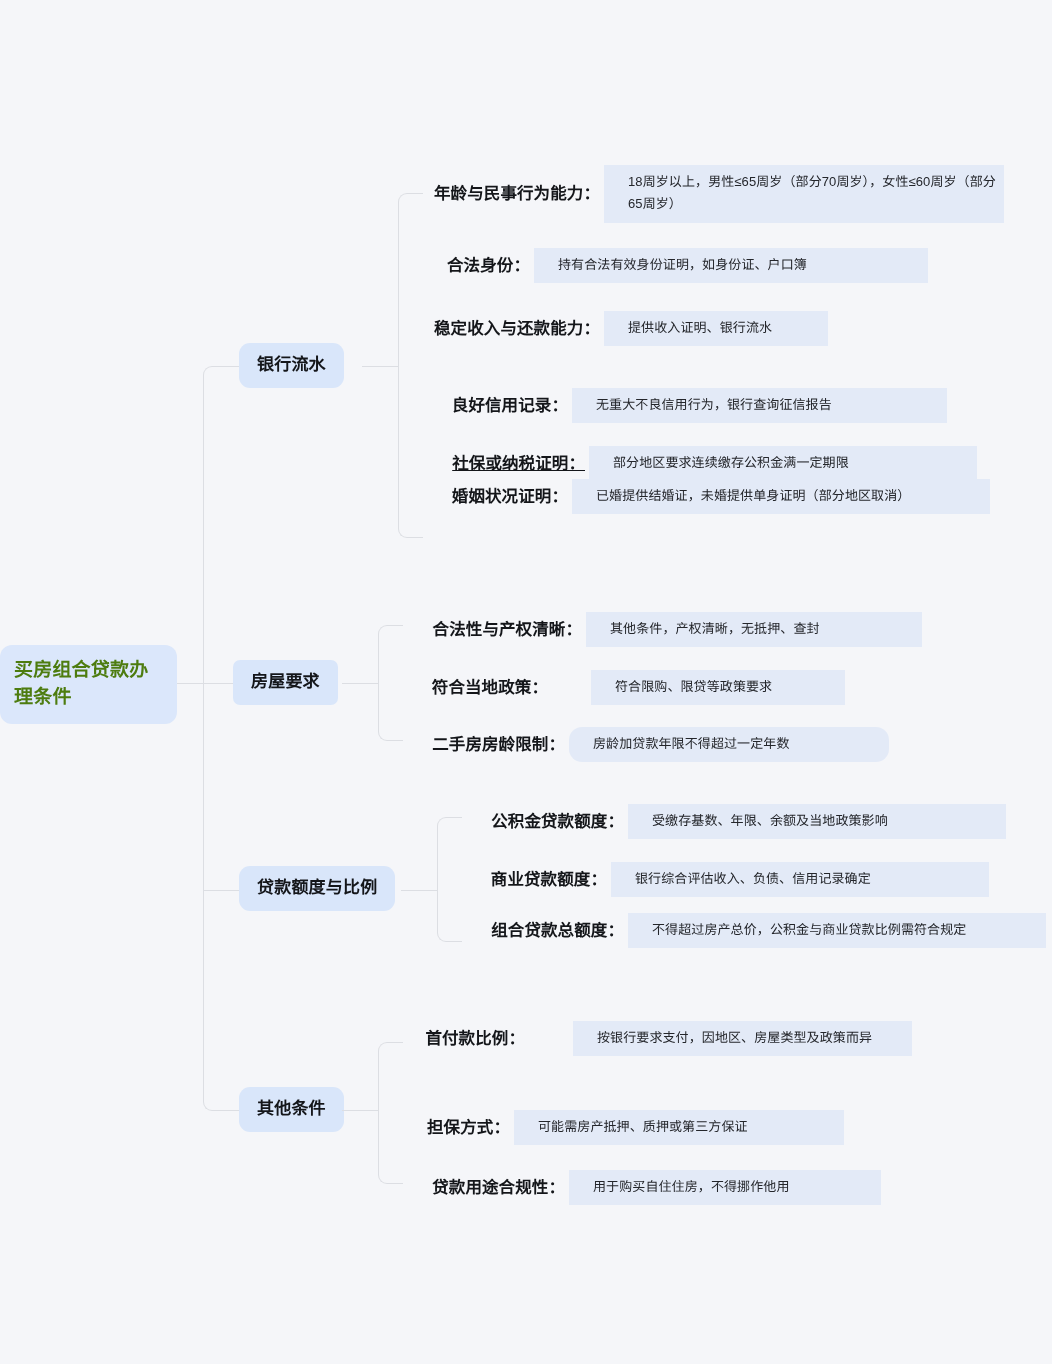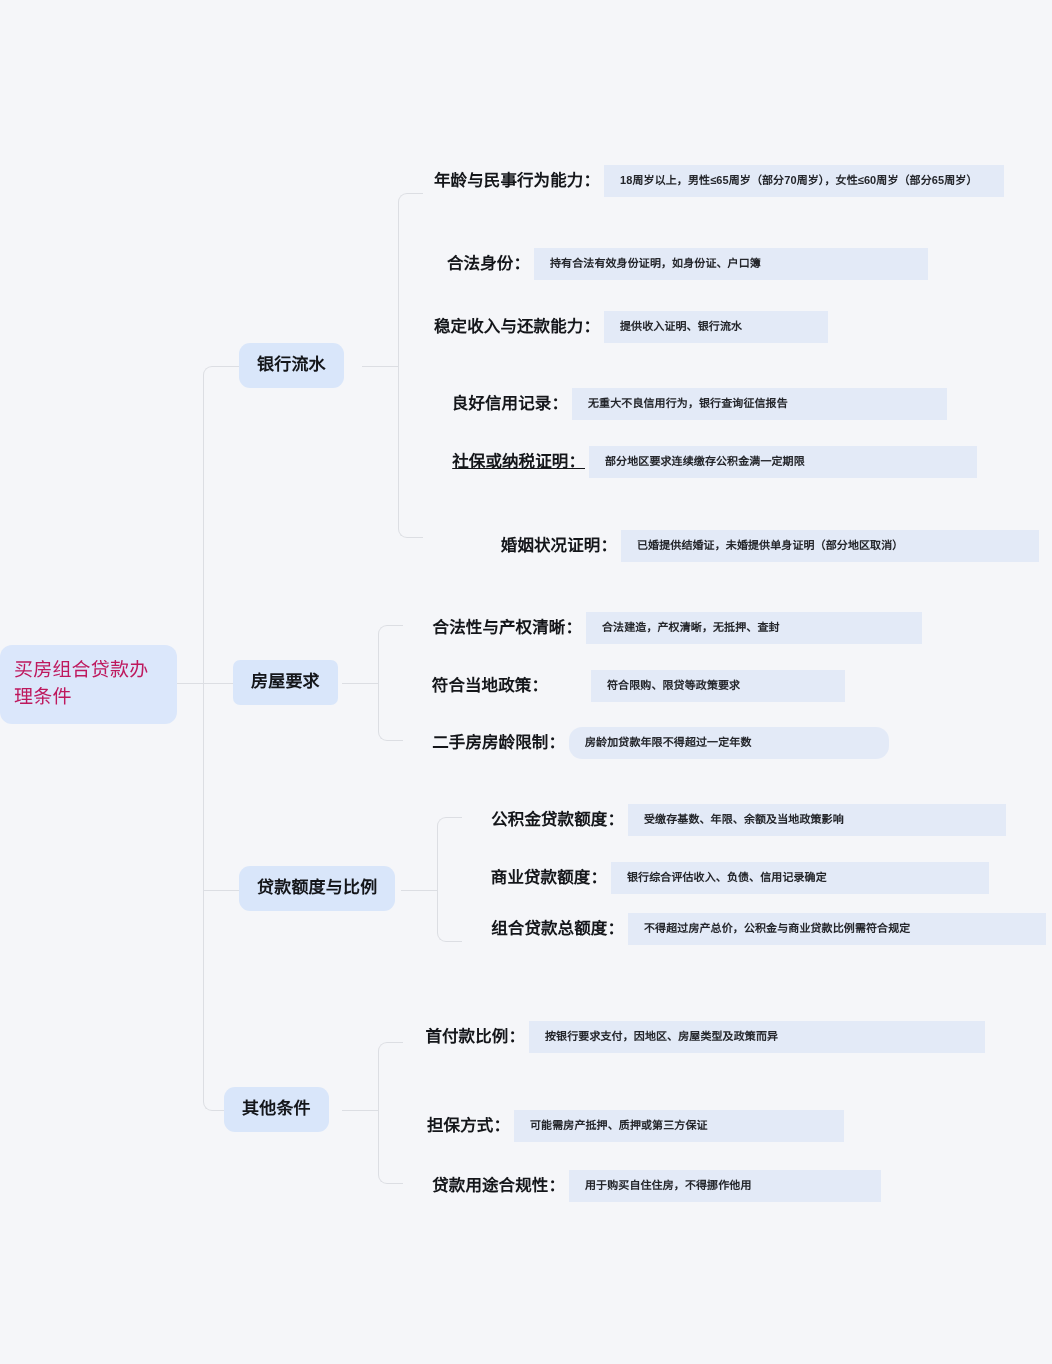--- a/index.html
+++ b/index.html
@@ -27,24 +27,24 @@
   .root-node {
     position: absolute;
     left: 0px;
     top: 645px;
     width: 177px;
     box-sizing: border-box;
     padding: 12px 14px 13px 14px;
     background: #dbe7fb;
     border-radius: 12px;
     font-size: 19px;
-    font-weight: normal;
+    font-weight: bold;
     line-height: 1.42;
     letter-spacing: 0.2px;
-    color: #be185d;
+    color: #4d7c0f;
   }
 
   
   .branch-node {
     position: absolute;
     box-sizing: border-box;
     padding: 11px 18px 12px 18px;
     background: #d9e6fa;
     border-radius: 11px;
     font-size: 17px;
@@ -103,28 +103,28 @@
     font-weight: bold;
     line-height: 1.65;
     text-align: right;
     color: #14161a;
     letter-spacing: 0.1px;
     flex: 0 0 auto;
     box-sizing: border-box;
     padding-right: 4px;
   }
   .leaf-value {
-    font-size: 11px;
-    font-weight: bold;
+    font-size: 13px;
+    font-weight: normal;
     line-height: 1.72;
     color: #24262b;
     background: #e3eaf7;
     letter-spacing: 0.1px;
     box-sizing: border-box;
-    padding: 6px 8px 7px 16px;
+    padding: 6px 8px 7px 24px;
     flex: 0 0 auto;
   }
 </style>
 </head>
 <body>
 
 <div id="mindmap">
 
   <div class="root-node">买房组合贷款办理条件</div>
 
@@ -163,36 +163,36 @@
   <div class="leaf" style="left:424px; top:388px; width:615px;">
     <div class="leaf-label" style="width:148px;">良好信用记录：</div>
     <div class="leaf-value" style="width:375px;">无重大不良信用行为，银行查询征信报告</div>
   </div>
 
   <div class="leaf" style="left:424px; top:446px; width:615px;">
     <div class="leaf-label" style="width:165px;text-decoration:underline;">社保或纳税证明：</div>
     <div class="leaf-value" style="width:388px;">部分地区要求连续缴存公积金满一定期限</div>
   </div>
 
-  <div class="leaf" style="left:424px; top:530px; width:615px;justify-content:flex-end;">
+  <div class="leaf" style="left:424px; top:479px; width:615px;">
     <div class="leaf-label" style="width:148px;">婚姻状况证明：</div>
     <div class="leaf-value" style="width:418px;">已婚提供结婚证，未婚提供单身证明（部分地区取消）</div>
   </div>
 
   <div class="branch-node" style="left:233px; top:660px;border-radius:7px;">房屋要求</div>
 
   <div class="connector group-stub" style="left:342px; top:683px; width:37px; height:1px;"></div>
   <div class="connector bracket" style="left:378px; top:625px; width:14px; height:116px;"></div>
 
   <div class="connector leaf-tick" style="left:391px; top:625px; width:12px; height:1px;"></div>
   <div class="connector leaf-tick" style="left:391px; top:740px; width:12px; height:1px;"></div>
 
   <div class="leaf" style="left:404px; top:612px; width:615px;">
     <div class="leaf-label" style="width:182px;">合法性与产权清晰：</div>
-    <div class="leaf-value" style="width:336px;">合法建造，产权清晰，无抵押、查封</div>
+    <div class="leaf-value" style="width:336px;">其他条件，产权清晰，无抵押、查封</div>
   </div>
 
   <div class="leaf" style="left:404px; top:670px; width:615px;">
     <div class="leaf-label" style="width:148px;">符合当地政策：</div>
     <div class="leaf-value" style="width:254px;margin-left:39px;">符合限购、限贷等政策要求</div>
   </div>
 
   <div class="leaf" style="left:404px; top:727px; width:615px;">
     <div class="leaf-label" style="width:165px;">二手房房龄限制：</div>
     <div class="leaf-value" style="width:320px;border-radius:13px;">房龄加贷款年限不得超过一定年数</div>
@@ -214,31 +214,31 @@
   <div class="leaf" style="left:463px; top:862px; width:590px;">
     <div class="leaf-label" style="width:148px;">商业贷款额度：</div>
     <div class="leaf-value" style="width:378px;">银行综合评估收入、负债、信用记录确定</div>
   </div>
 
   <div class="leaf" style="left:463px; top:913px; width:590px;">
     <div class="leaf-label" style="width:165px;">组合贷款总额度：</div>
     <div class="leaf-value" style="width:418px;">不得超过房产总价，公积金与商业贷款比例需符合规定</div>
   </div>
 
-  <div class="branch-node" style="left:224px; top:1087px;">其他条件</div>
+  <div class="branch-node" style="left:239px; top:1087px;">其他条件</div>
 
   <div class="connector group-stub" style="left:342px; top:1110px; width:37px; height:1px;"></div>
   <div class="connector bracket" style="left:378px; top:1042px; width:14px; height:142px;"></div>
 
   <div class="connector leaf-tick" style="left:391px; top:1042px; width:12px; height:1px;"></div>
   <div class="connector leaf-tick" style="left:391px; top:1183px; width:12px; height:1px;"></div>
 
   <div class="leaf" style="left:404px; top:1021px; width:615px;">
     <div class="leaf-label" style="width:125px;">首付款比例：</div>
-    <div class="leaf-value" style="width:456px;">按银行要求支付，因地区、房屋类型及政策而异</div>
+    <div class="leaf-value" style="width:339px;margin-left:44px;">按银行要求支付，因地区、房屋类型及政策而异</div>
   </div>
 
   <div class="leaf" style="left:404px; top:1110px; width:615px;">
     <div class="leaf-label" style="width:110px;">担保方式：</div>
     <div class="leaf-value" style="width:330px;">可能需房产抵押、质押或第三方保证</div>
   </div>
 
   <div class="leaf" style="left:404px; top:1170px; width:615px;">
     <div class="leaf-label" style="width:165px;">贷款用途合规性：</div>
     <div class="leaf-value" style="width:312px;">用于购买自住住房，不得挪作他用</div>

